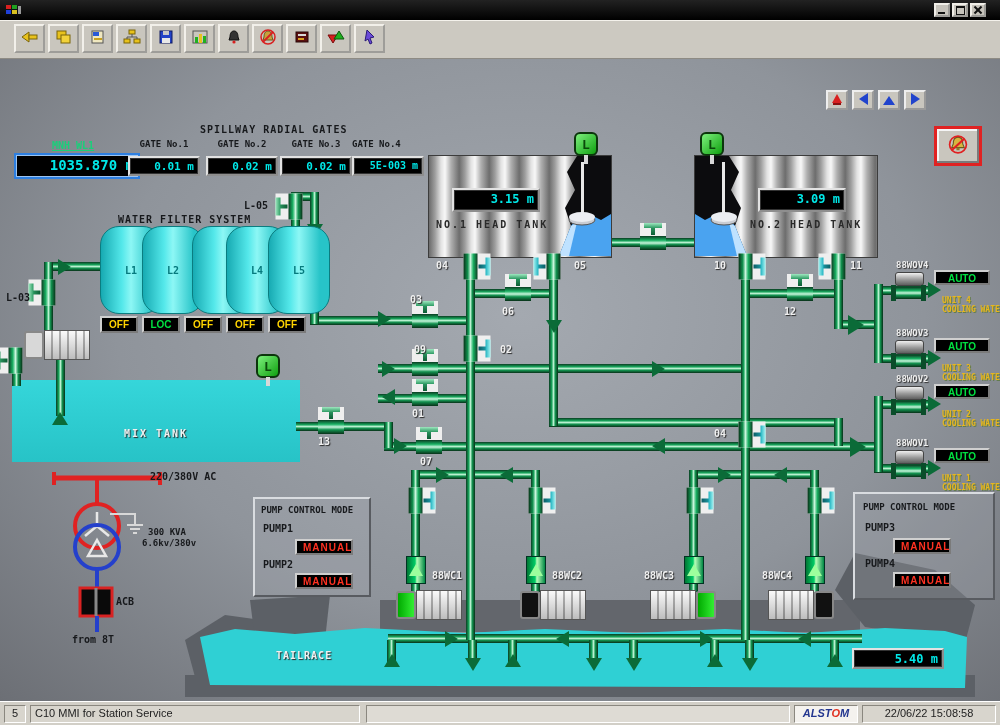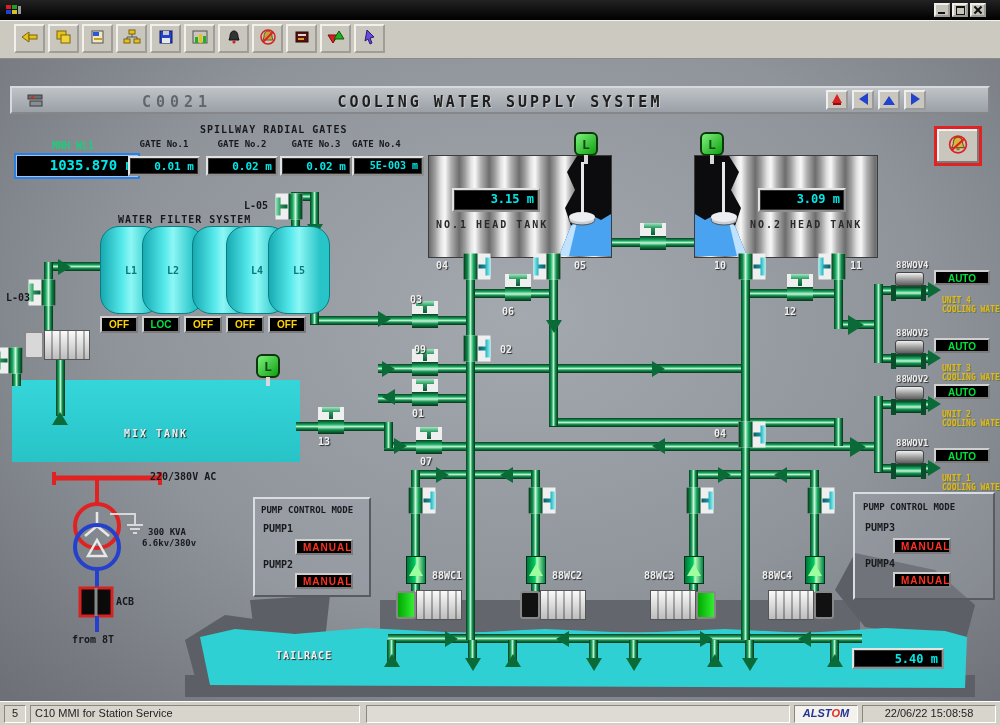--- a/index.html
+++ b/index.html
@@ -25,21 +25,21 @@
   
   .val{position:absolute;background:#000;border:2px outset #e2e2e2;color:#00e8e8;font-weight:bold;font-size:12px;text-align:right;box-sizing:border-box;padding:2px 4px 0 0;box-shadow:inset 0 0 0 1px #333;}
   .val.mnh{border:2px solid #2e7fe0;box-shadow:inset 0 0 0 1px #9cc4f0;font-size:14px;}
   .sbox{position:absolute;background:#000;border:2px outset #cfcfcf;font-weight:bold;font-size:10px;text-align:center;box-sizing:border-box;line-height:12px;}
   .y{color:#ffd400;} .g{color:#00e040;} .r{color:#ff3222;letter-spacing:1px;}
   .lbl{position:absolute;font-weight:bold;color:#17191c;}
   .s9{font-size:9px;} .s10{font-size:10px;}
   .plbl{position:absolute;color:#f0f0f0;font-size:10px;font-weight:bold;text-shadow:1px 1px 1px #2a2a2a;}
   .wlbl{position:absolute;color:#ededed;font-size:9px;font-weight:bold;text-shadow:1px 1px 1px #333;}
   .ytxt{position:absolute;color:#e6b61e;font-size:8px;line-height:9px;font-weight:bold;white-space:nowrap;text-shadow:1px 1px 0 rgba(90,120,60,.8);}
-  .grn{color:#19d07a;}
+  .grn{color:#19d07a;text-decoration:underline;}
   
   .ph{position:absolute;height:9px;background:linear-gradient(180deg,#0b3d22,#16a35a 30%,#b8f0cf 50%,#12924f 70%,#083018);}
   .pv{position:absolute;width:9px;background:linear-gradient(90deg,#0b3d22,#16a35a 30%,#b8f0cf 50%,#12924f 70%,#083018);}
   .tr{position:absolute;width:0;height:0;}
   .tr.r{border-top:8px solid transparent;border-bottom:8px solid transparent;border-left:13px solid #0b6b38;}
   .tr.l{border-top:8px solid transparent;border-bottom:8px solid transparent;border-right:13px solid #0b6b38;}
   .tr.d{border-left:8px solid transparent;border-right:8px solid transparent;border-top:13px solid #0b6b38;}
   .tr.u{border-left:8px solid transparent;border-right:8px solid transparent;border-bottom:13px solid #0b6b38;}
   .tr.big.r{border-top-width:10px;border-bottom-width:10px;border-left-width:16px;}
   .vt{position:absolute;width:26px;height:27px;background-image:
@@ -392,29 +392,20 @@
   <div class="plbl" style="left:414px;top:344px;">09</div>
   <div class="plbl" style="left:500px;top:344px;">02</div>
   <div class="plbl" style="left:412px;top:408px;">01</div>
   <div class="plbl" style="left:714px;top:428px;">04</div>
   <div class="plbl" style="left:318px;top:436px;">13</div>
   <div class="plbl" style="left:420px;top:456px;">07</div>
 
   <div class="plbl" style="left:276px;top:650px;letter-spacing:1px;">TAILRACE</div>
   <div class="val" style="left:852px;top:648px;width:92px;height:21px;font-size:12px;">5.40 m</div>
 
-  <div class="hdr">
-    <svg style="position:absolute;left:14px;top:5px;" width="20" height="16" viewBox="0 0 20 16">
-      <rect x="2" y="2" width="14" height="4" fill="#6a6e73" stroke="#3c3c3c"></rect>
-      <rect x="4" y="8" width="12" height="5" fill="#8a8e93" stroke="#3c3c3c"></rect>
-      <rect x="5" y="3" width="3" height="2" fill="#d23022"></rect>
-    </svg>
-    <span class="sid">C0021</span>
-    <span class="htitle">COOLING WATER SUPPLY SYSTEM</span>
-  </div>
   <button class="nav" style="left:826px;">
     <svg width="12" height="11" viewBox="0 0 12 11">
         <polygon points="6,0 11,9 1,9" fill="#d82020"></polygon>
         <rect x="2" y="9" width="8" height="2" fill="#8a1010"></rect>
       </svg>
   </button>
   <button class="nav" style="left:852px;">
     <span class="tri-b" style="border-top:6px solid transparent;border-bottom:6px solid transparent;border-right:9px solid #2244cc;"></span>
   </button>
   <button class="nav" style="left:878px;">

